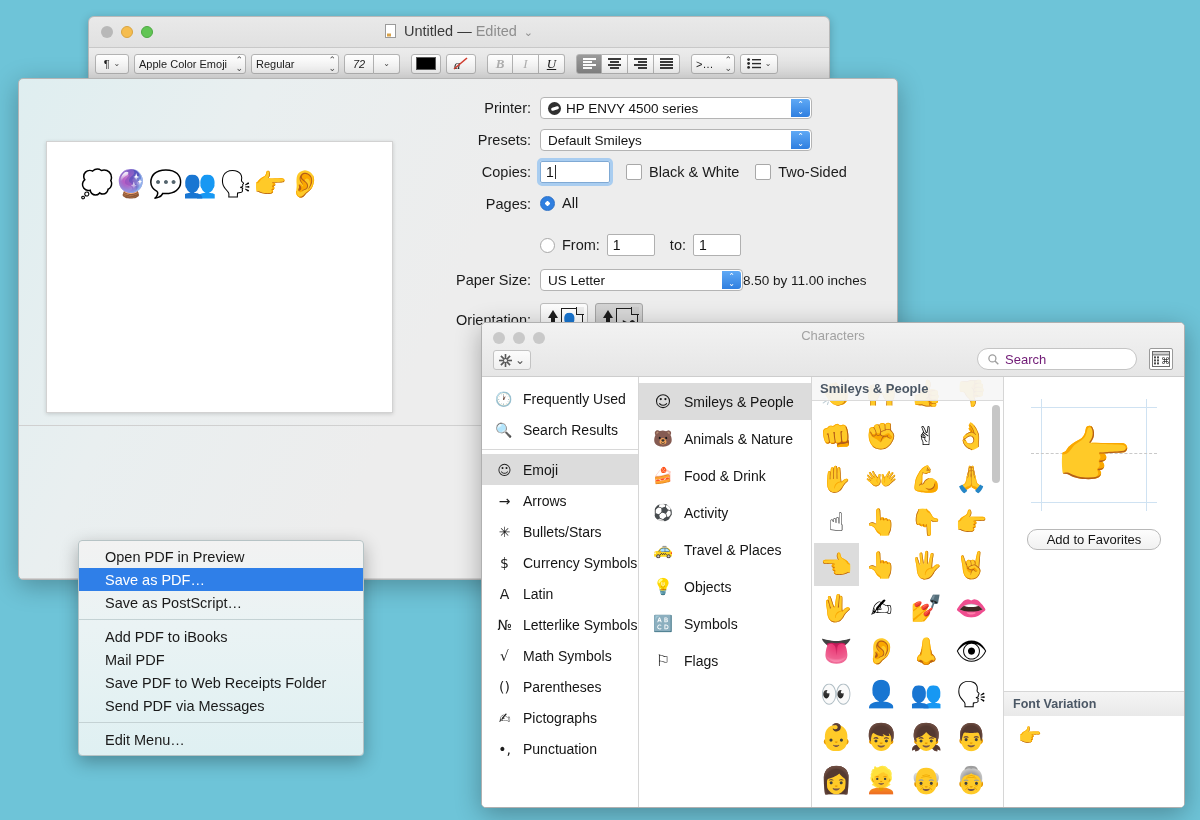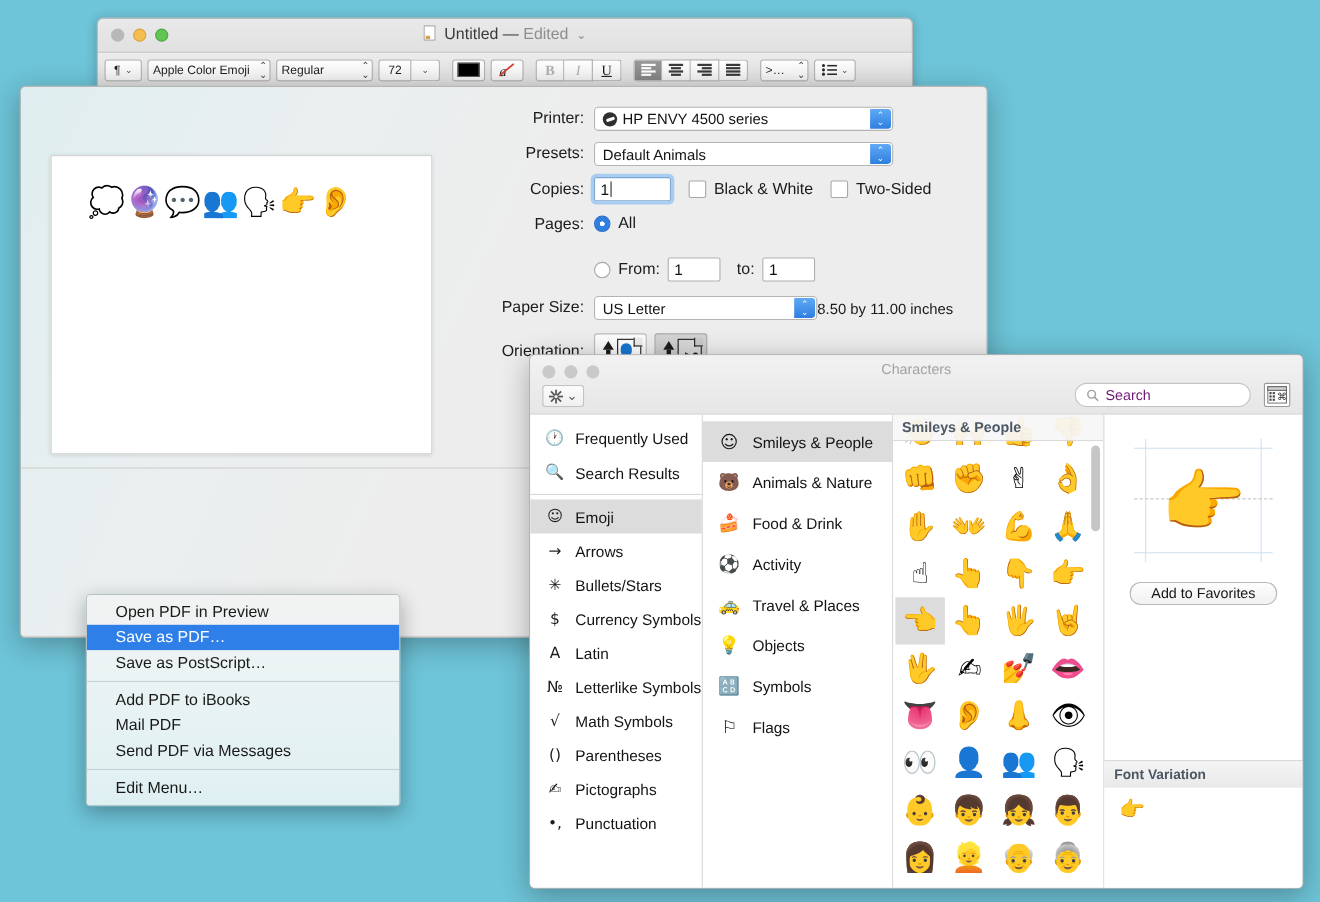--- a/index.html
+++ b/index.html
@@ -40,21 +40,21 @@
     background:linear-gradient(#fefefe,#f0f0f0);
     border:1px solid #b3b3b3;border-radius:3px;
     height:20px;box-sizing:border-box;
     display:flex;align-items:center;justify-content:center;
     font-size:11px;color:#1d1d1d;padding:0 4px;white-space:nowrap;
   }
   .tb.step{padding-right:2px;}
   .stepper{font-size:9px;line-height:8px;margin-left:4px;color:#4a4a4a;display:flex;flex-direction:column;}
   .chevdn{font-size:8px;margin-left:4px;color:#4a4a4a;}
   .tb-group{display:flex;}
-  .tb-group .tb{border-radius:0;border-left-width:0;}
+  .tb-group .tb{border-radius:0;border-left-width:0;font-style:italic;}
   .tb-group .tb:first-child{border-radius:3px 0 0 3px;border-left-width:1px;}
   .tb-group .tb:last-child{border-radius:0 3px 3px 0;}
   .tb.on{background:linear-gradient(#9a9a9a,#848484);}
   .tb.dim{color:#b0b0b0;}
   .swatch{width:22px;height:11px;background:#000;border:1px solid #5a5a5a;}
   .alignicon{display:flex;flex-direction:column;gap:1.5px;width:13px;}
   .alignicon i{display:block;height:1.6px;background:#3a3a3a;}
   .alignicon.on i{background:#fff;}
   .alignicon i.s{width:72%;}
   .alignicon.c i.s{margin:0 auto;}
@@ -400,21 +400,21 @@
         <span class="arrowbox">
             <span>⌃</span>
             <span>⌄</span>
           </span>
       </div>
     </div>
 
     <div class="frow">
       <div class="flabel">Presets:</div>
       <div class="popup" style="width:272px">
-        <span>Default Animals</span>
+        <span>Default Smileys</span>
         <span class="arrowbox">
             <span>⌃</span>
             <span>⌄</span>
           </span>
       </div>
     </div>
 
     <div class="frow" style="margin-bottom:12px">
       <div class="flabel">Copies:</div>
       <div class="textfield" id="copies-field">
@@ -477,20 +477,21 @@
 
 </div>
 
 <div id="pdfmenu">
     <div class="mi">Open PDF in Preview</div>
     <div class="mi sel">Save as PDF…</div>
     <div class="mi">Save as PostScript…</div>
     <div class="msep"></div>
     <div class="mi">Add PDF to iBooks</div>
     <div class="mi">Mail PDF</div>
+    <div class="mi">Save PDF to Web Receipts Folder</div>
     <div class="mi">Send PDF via Messages</div>
     <div class="msep"></div>
     <div class="mi">Edit Menu…</div>
   </div>
 
 <div class="win" id="charpal">
   <div id="cp-titlebar">
     <div class="cp-dot" style="left:11px"></div>
     <div class="cp-dot" style="left:31px"></div>
     <div class="cp-dot" style="left:51px"></div>

